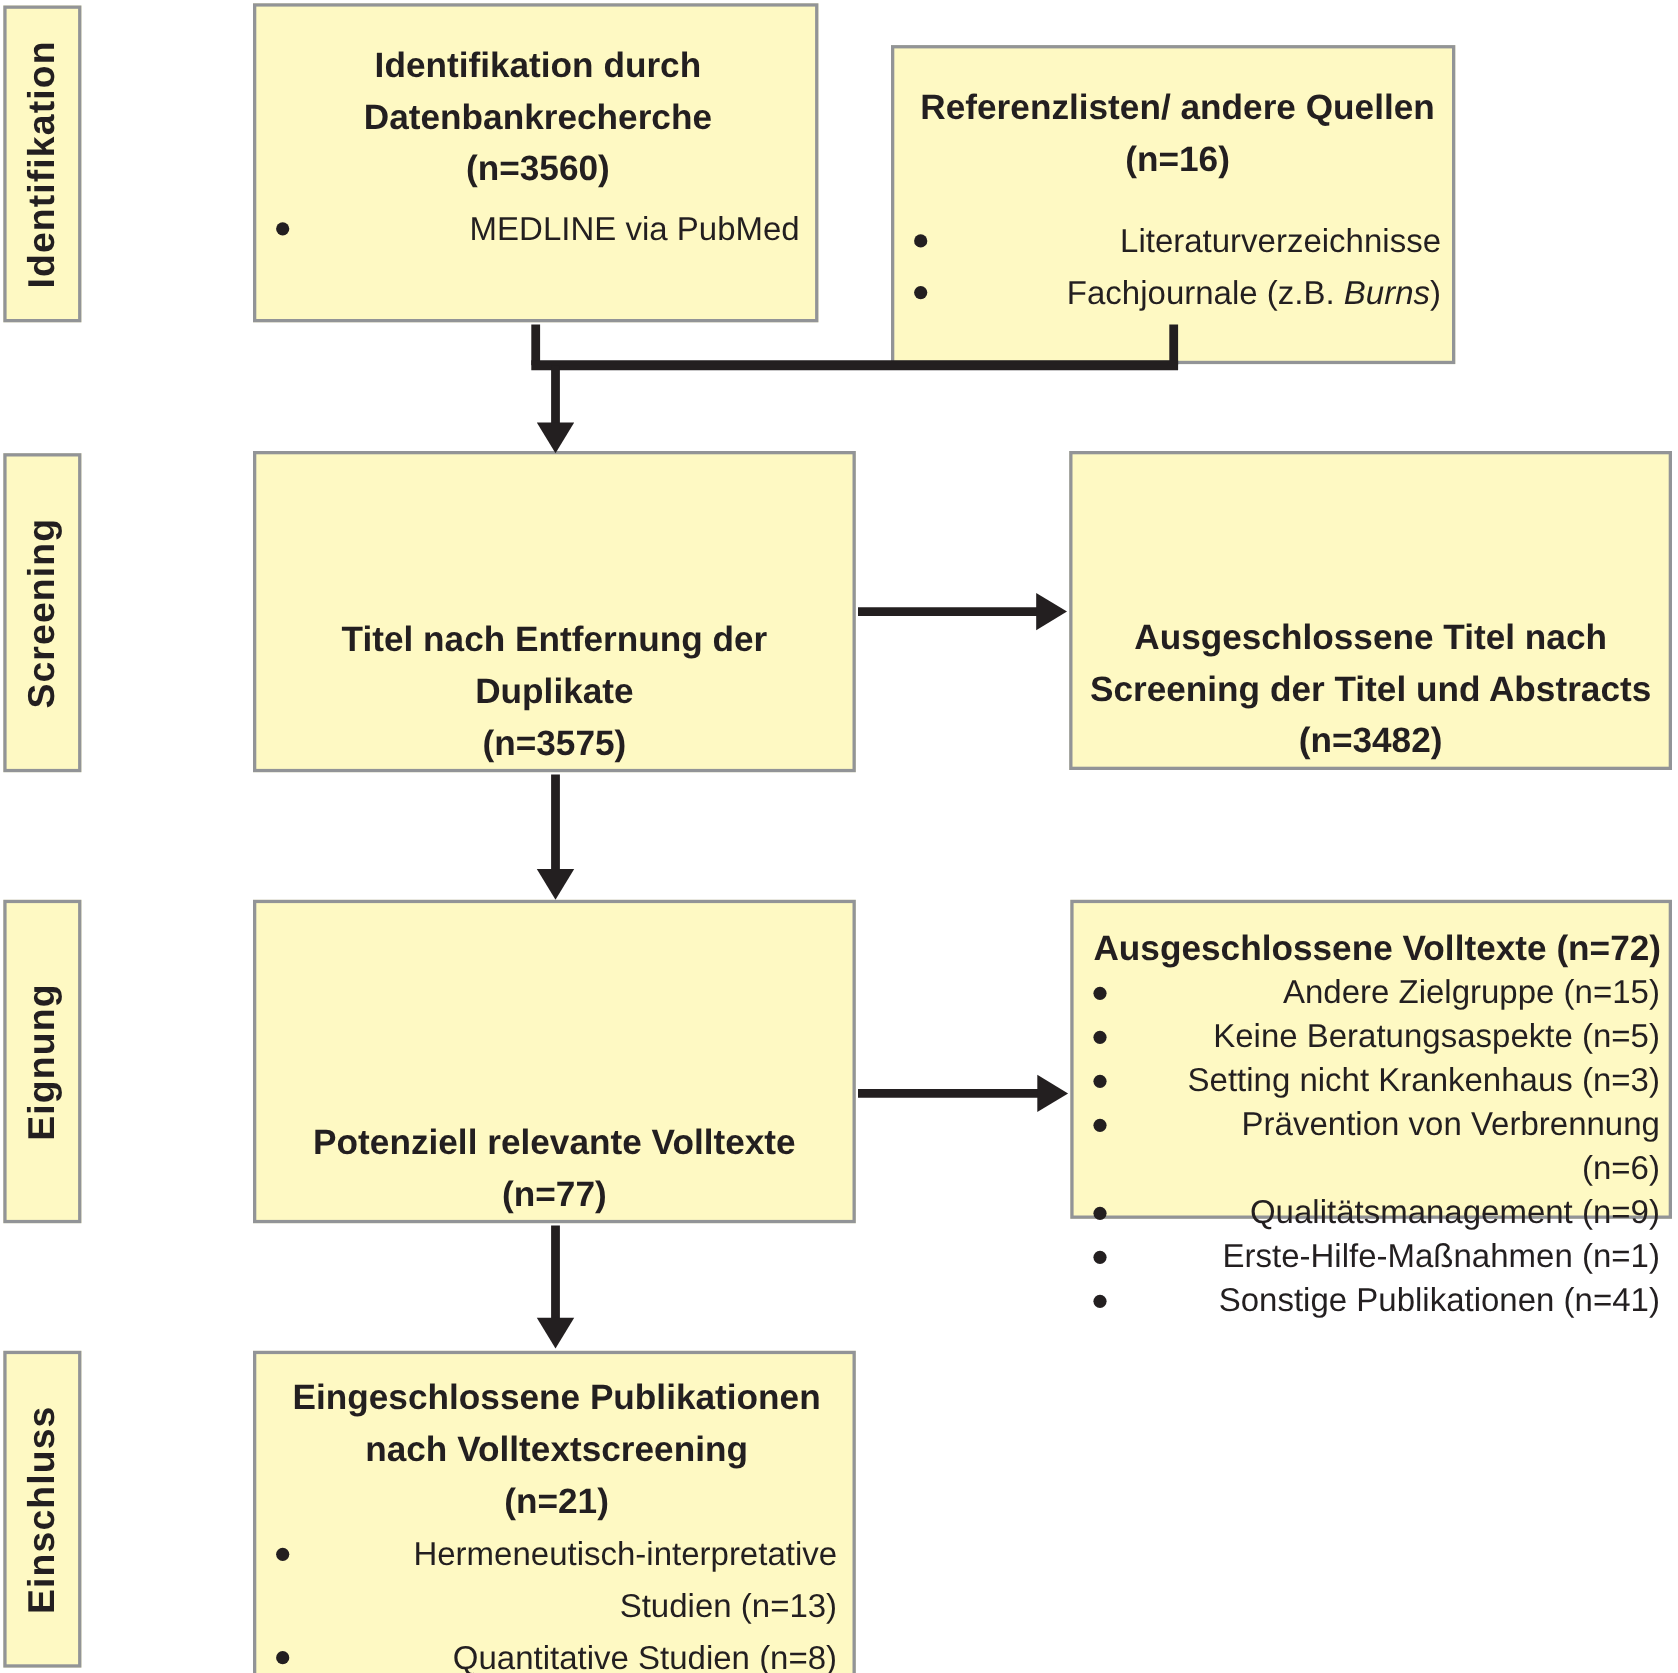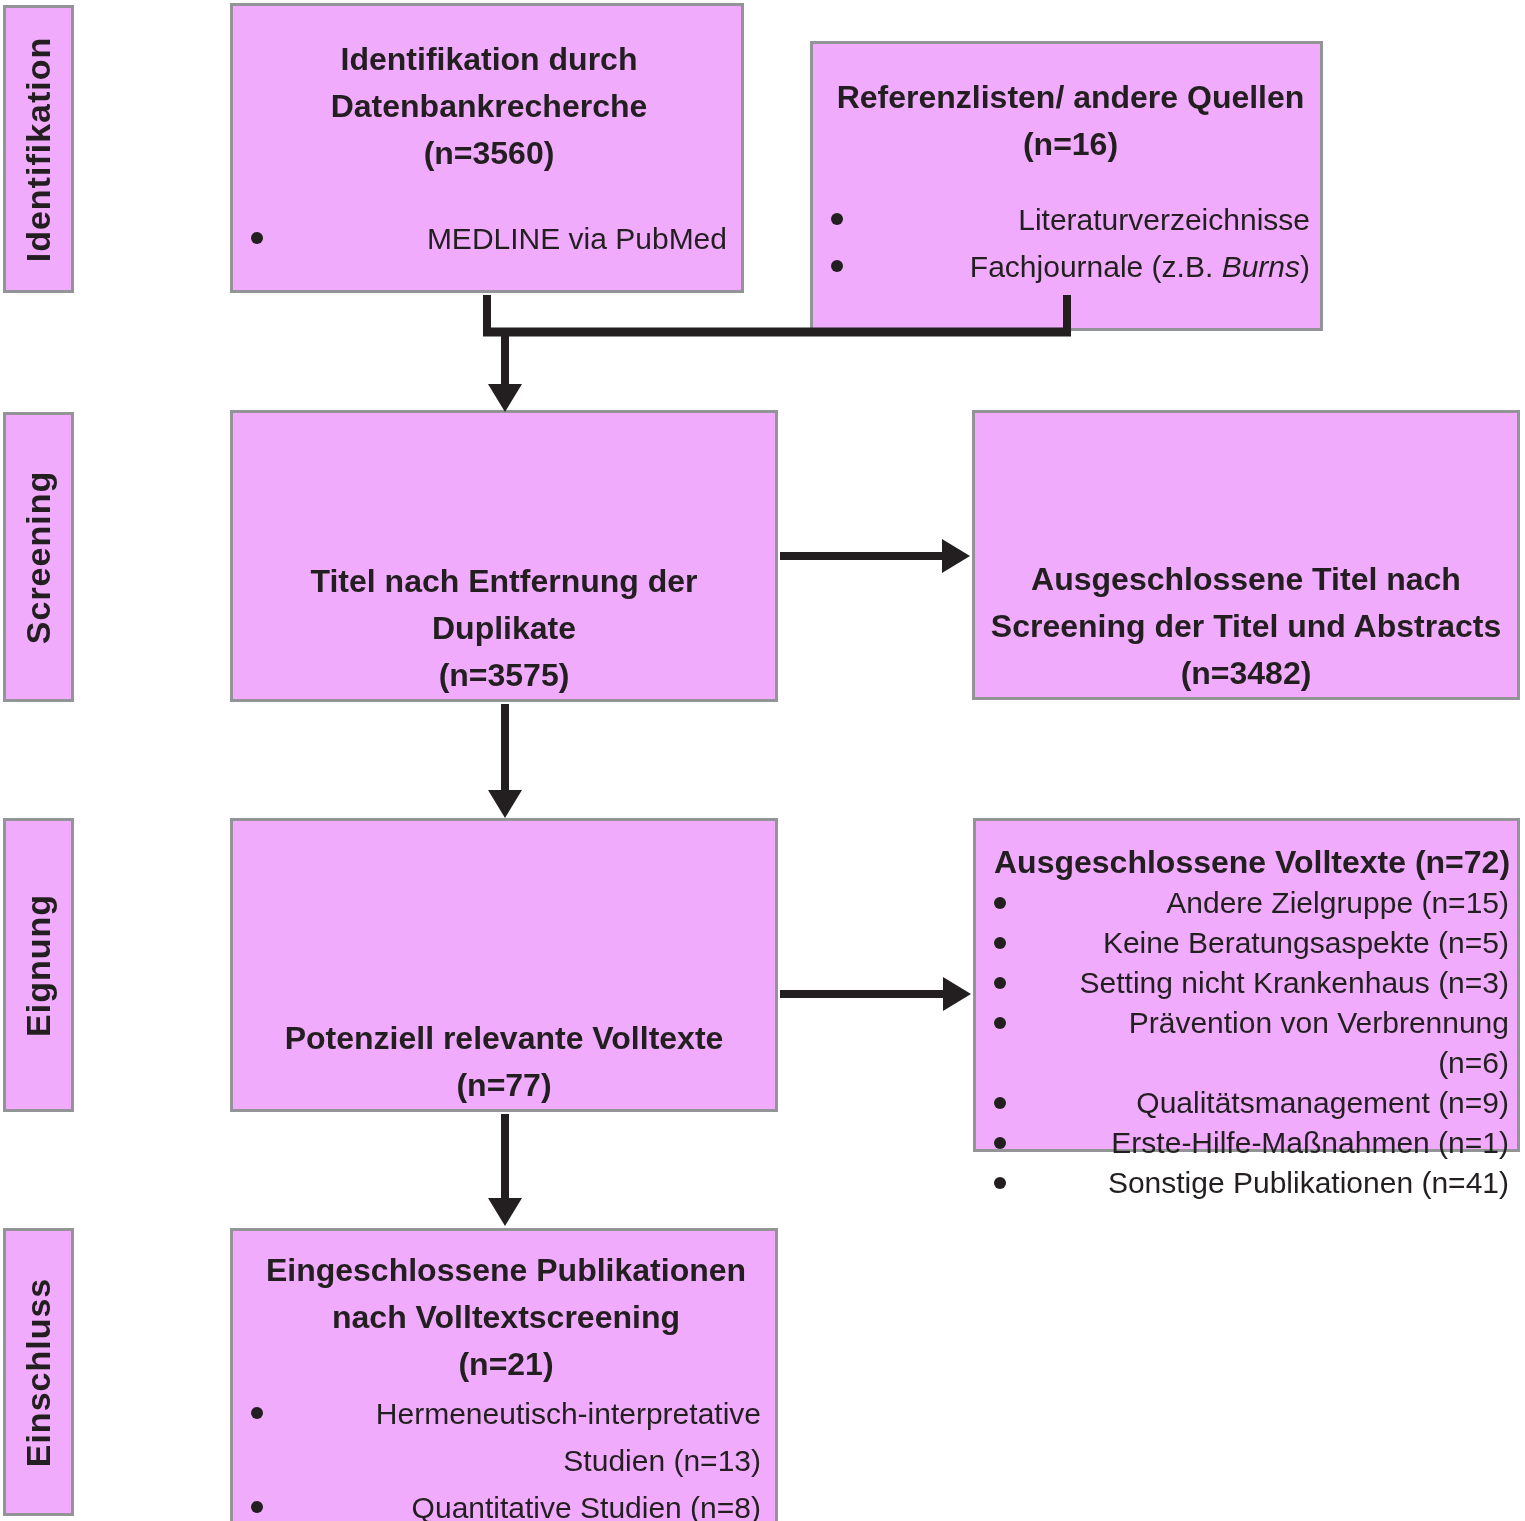--- a/index.html
+++ b/index.html
@@ -5,21 +5,21 @@
   html,body{margin:0;padding:0;background:#ffffff;}
   .canvas{
     position:relative;
     width:1525px;height:1521px;
     background:#ffffff;
     font-family:"Liberation Sans","DejaVu Sans",sans-serif;
     color:#231f20;
   }
   .box{
     position:absolute;
-    background:#f0abfc;
+    background:#fef9c3;
     border:3px solid #929497;
     box-sizing:border-box;
   }
   .stage-label{
     display:flex;align-items:center;justify-content:center;
   }
   .stage-label span{
     transform:rotate(-90deg);
     white-space:nowrap;
     font-weight:bold;
@@ -39,30 +39,30 @@
   }
   .bullets{margin:0;padding:0;list-style:none;font-size:30px;line-height:47px;}
   .bullet{position:relative;padding-left:62px;text-align:right;}
   .bullet .dot{
     position:absolute;left:0;top:17px;
     width:12px;height:12px;border-radius:50%;
     background:#231f20;
   }
   
   .box-a{left:230px;top:3px;width:514px;height:290px;padding:30px 14px 0 18px;}
-  .box-a .bullets{margin-top:38px;}
+  .box-a .bullets{margin-top:8px;}
   
   .box-b{left:810px;top:3px;width:513px;height:290px;padding:30px 10px 0 18px;margin-top:38px;}
   .box-b .bullets{margin-top:28px;}
   
   .box-c{left:230px;top:410px;width:548px;height:292px;}
   .box-d{left:972px;top:410px;width:548px;height:290px;}
   .box-e{left:230px;top:818px;width:548px;height:294px;}
   
-  .box-f{left:973px;top:818px;width:547px;height:334px;padding:20px 8px 0 10px;}
+  .box-f{left:973px;top:818px;width:547px;height:290px;padding:20px 8px 0 10px;}
   .box-f .box-title{text-align:left;font-size:32px;line-height:42px;padding-left:8px;white-space:nowrap;}
   .box-f .bullets{font-size:30px;line-height:40px;}
   .box-f .bullet{padding-left:68px;}
   .box-f .bullet .dot{left:8px;top:14px;}
   
   .box-g{left:230px;top:1228px;width:548px;height:372px;padding:16px 14px 0 18px;}
   .box-g .bullets{margin-top:2px;}
   .arrows{position:absolute;left:0;top:0;pointer-events:none;}
 </style>
 </head>

